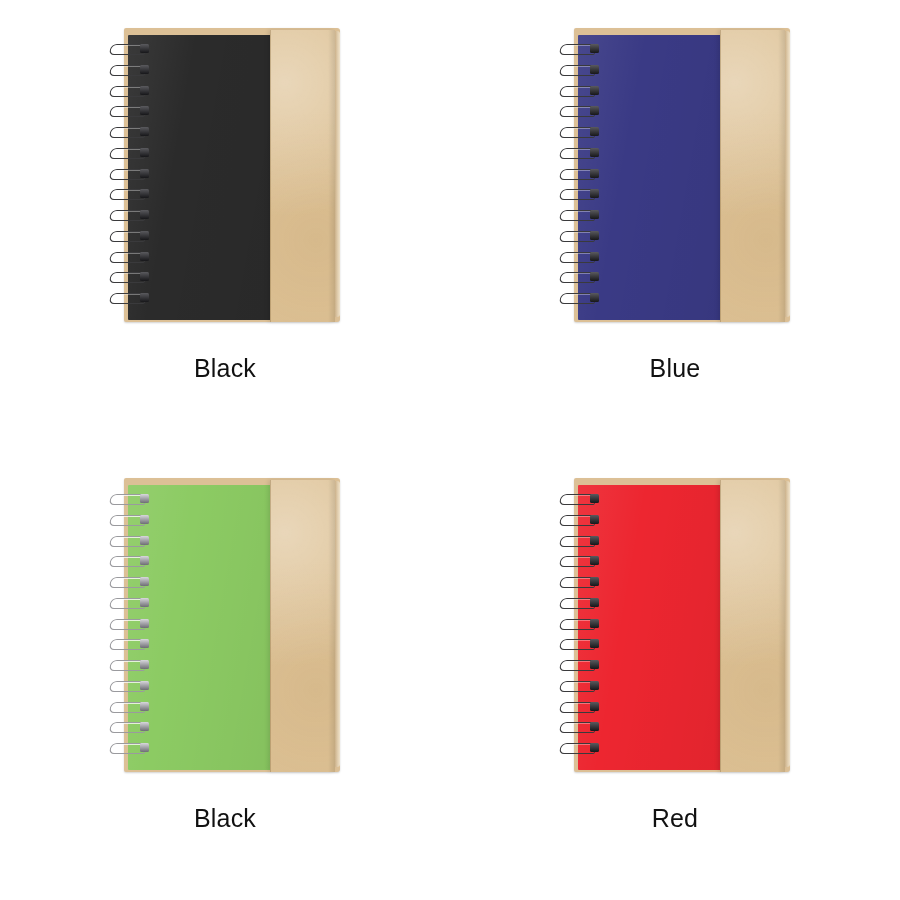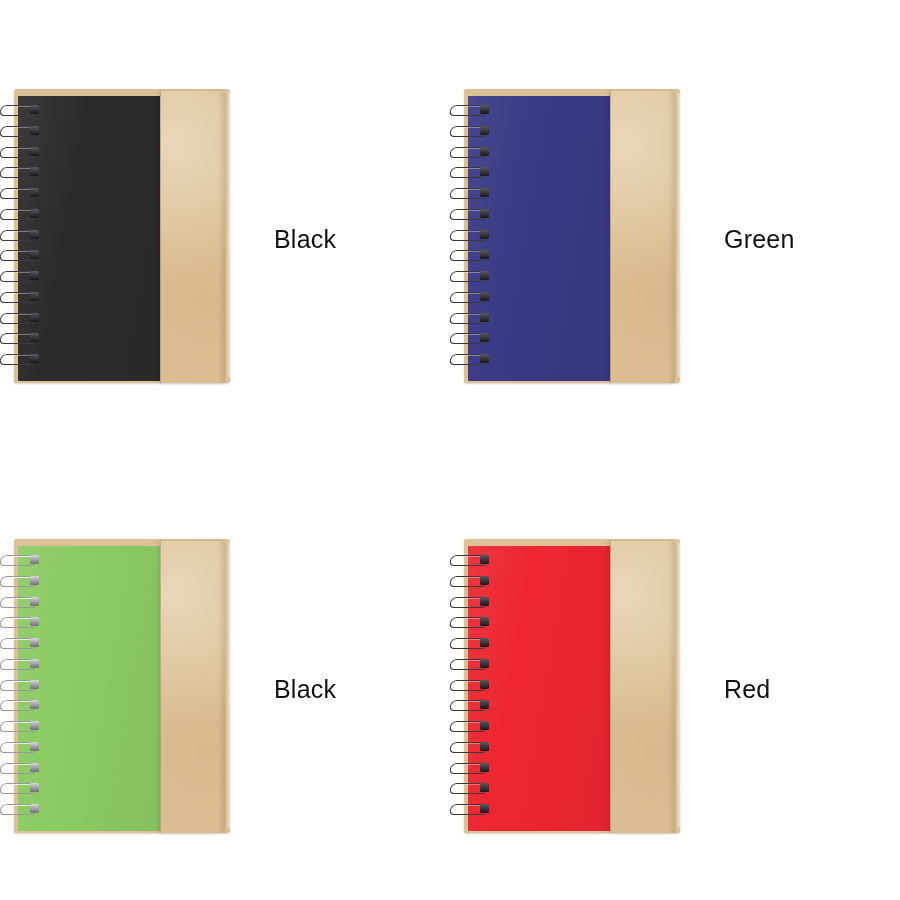--- a/index.html
+++ b/index.html
@@ -19,23 +19,22 @@
     width: 900px;
     height: 900px;
     display: grid;
     grid-template-columns: 450px 450px;
     grid-template-rows: 450px 450px;
   }
 
   .variant-cell {
     position: relative;
     display: flex;
-    flex-direction: row;
+    flex-direction: column;
     align-items: center;
-    gap: 44px;
   }
 
   
   .product-photo {
     position: relative;
     width: 230px;
     height: 300px;
     margin-top: 28px;
   }
 
@@ -289,21 +288,21 @@
           <div class="coil" style="top: 230.462px;">
             <div class="loop"></div>
             <div class="terminal"></div>
           </div>
           <div class="coil" style="top: 251.231px;">
             <div class="loop"></div>
             <div class="terminal"></div>
           </div>
         </div>
     </div>
-    <div class="variant-caption">Green</div>
+    <div class="variant-caption">Blue</div>
   </div>
 
   <div class="variant-cell">
     <div class="product-photo">
       <div class="back-board"></div>
       <div class="front-cover" style="background: rgb(140, 203, 99);"></div>
       <div class="kraft-panel"></div>
       <div class="spiral-binding coils-silver">
           <div class="coil" style="top: 2px;">
             <div class="loop"></div>

